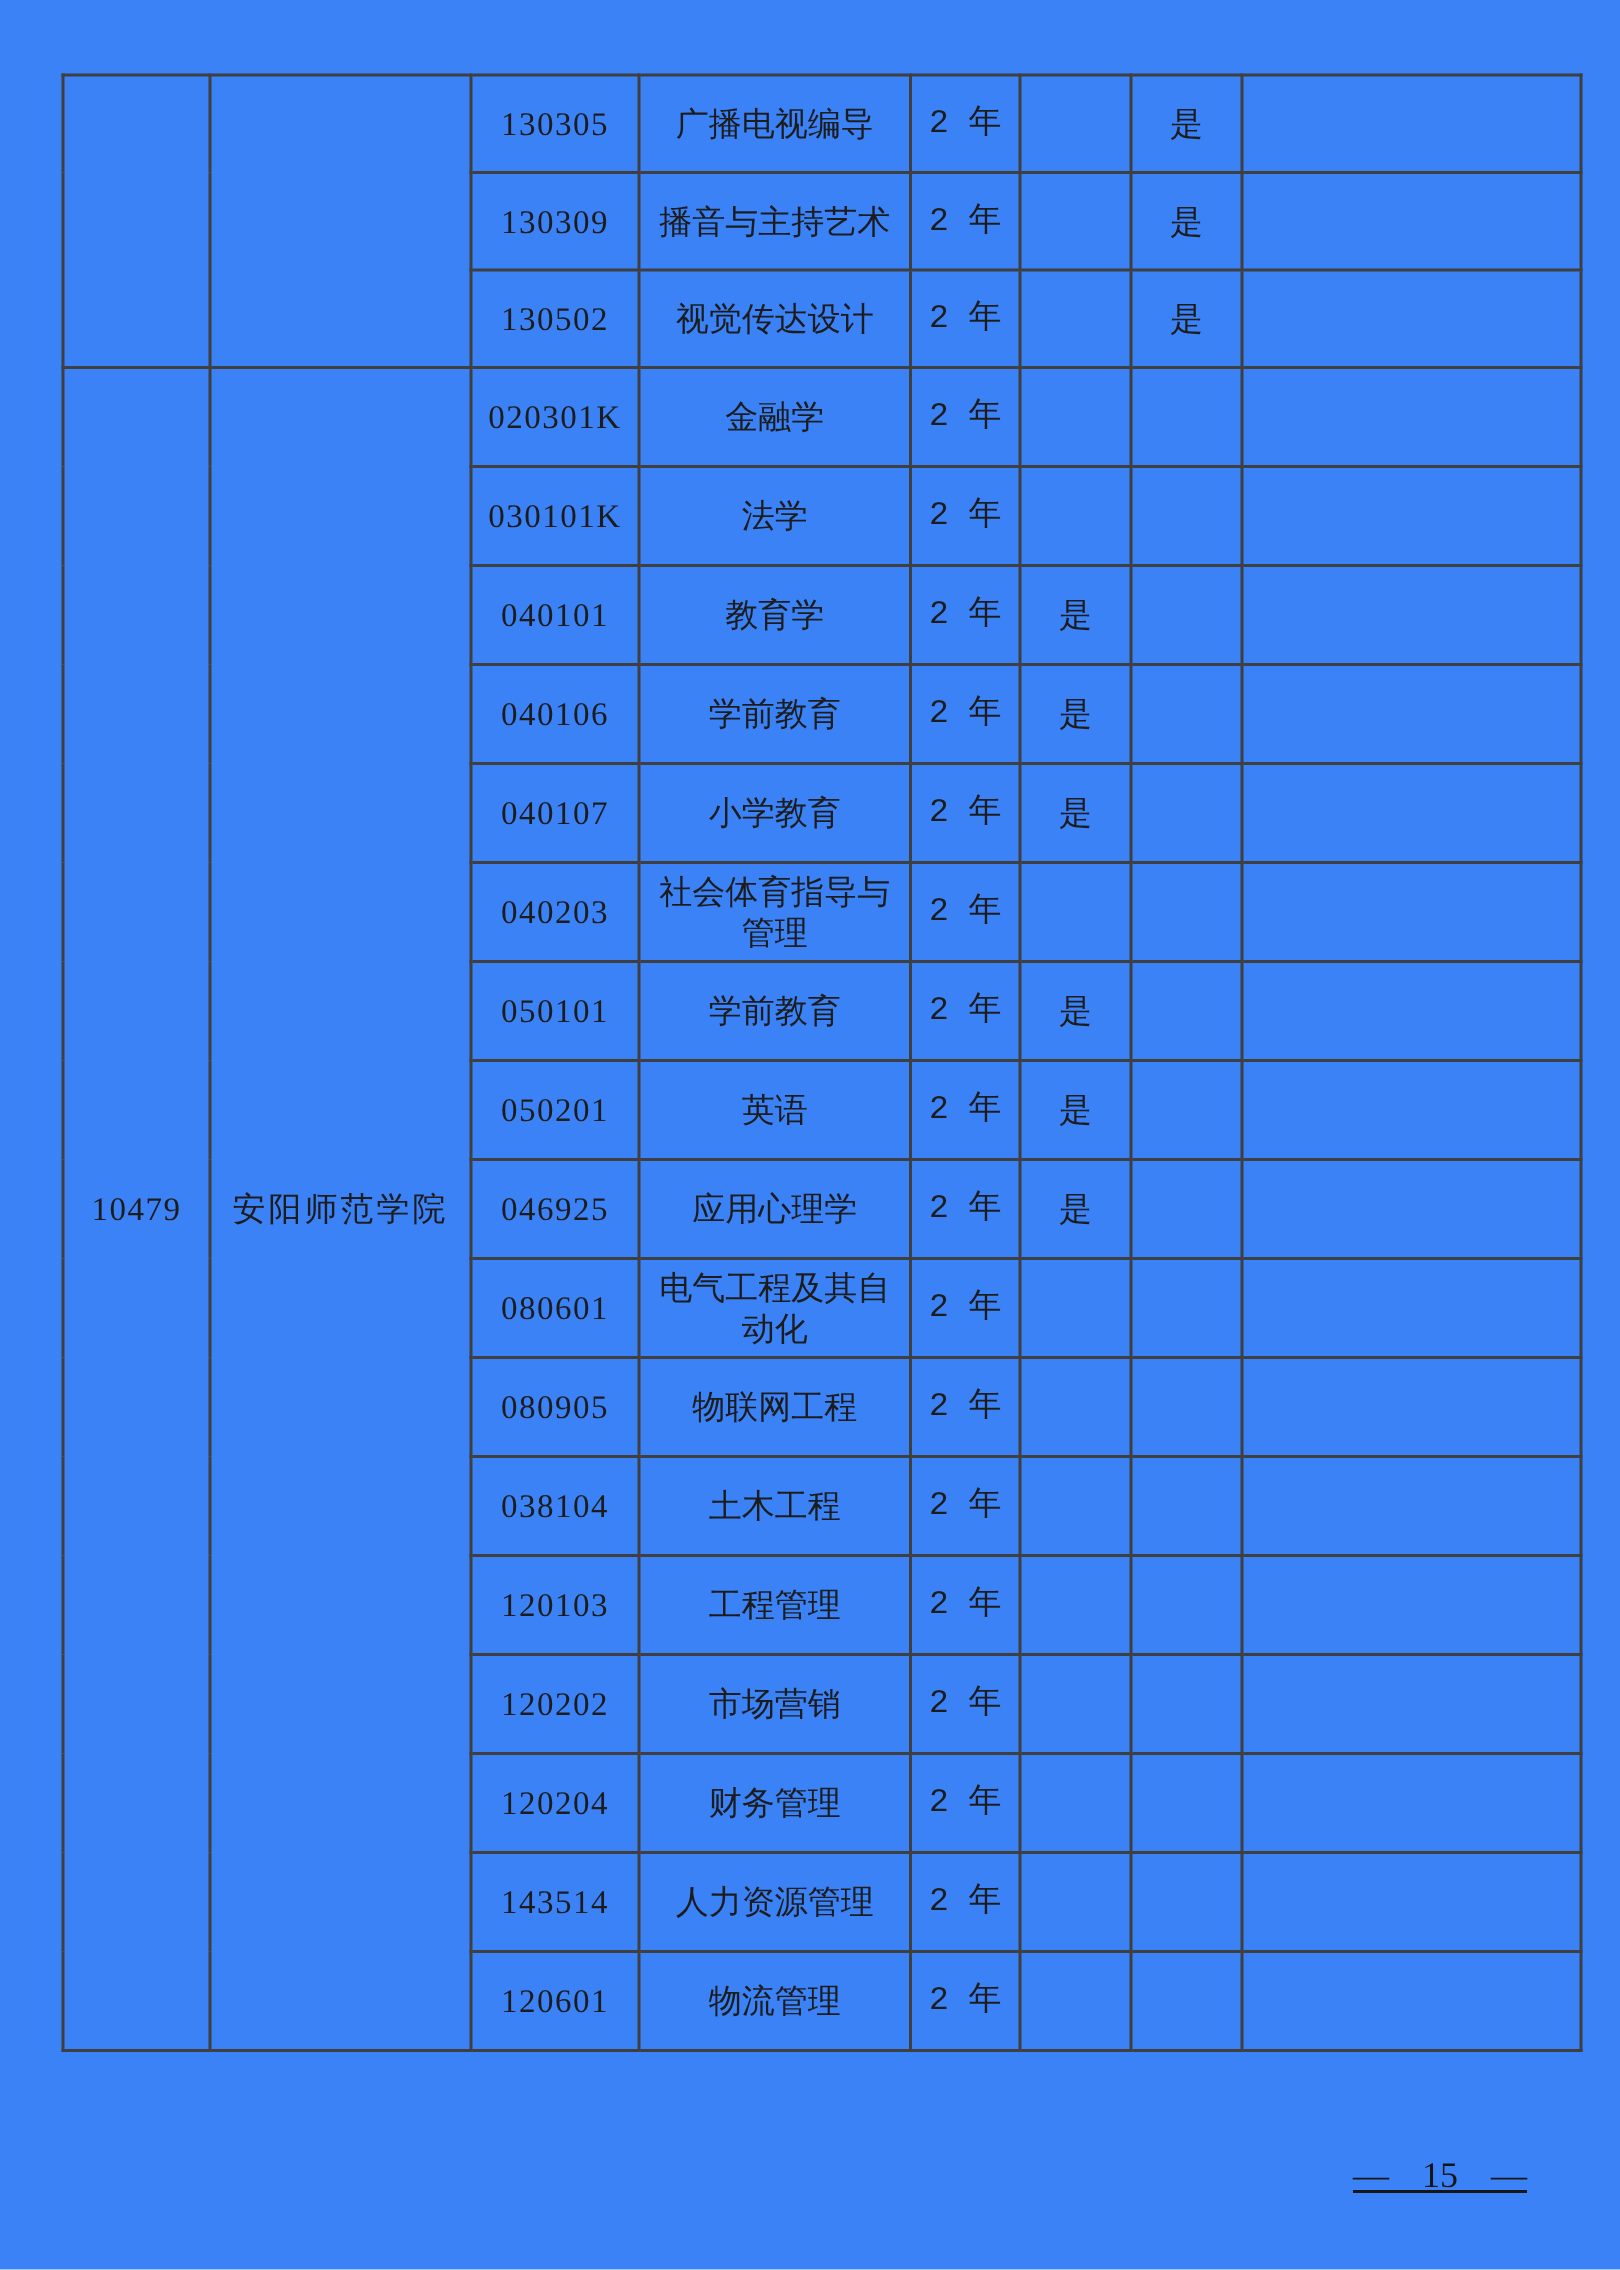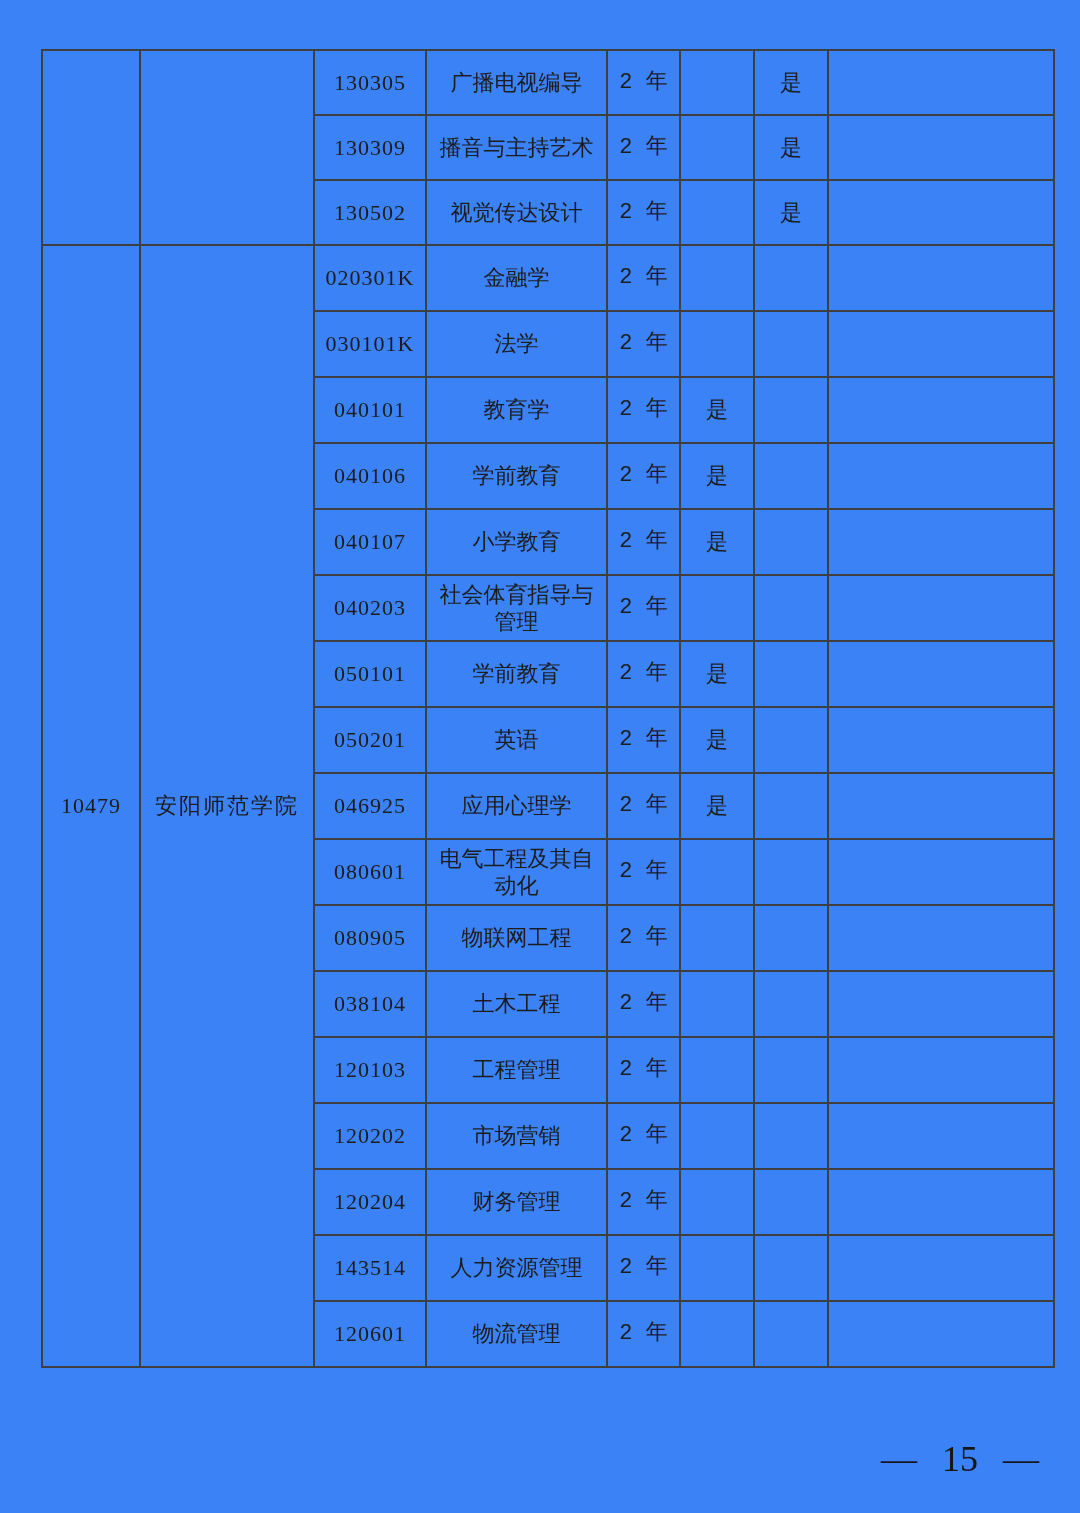--- a/index.html
+++ b/index.html
@@ -51,24 +51,25 @@
     font-size: 22px;
     letter-spacing: 1px;
   }
   td.duration-cell { white-space: nowrap; font-family: Liberation Mono, monospace; }
   .page-number {
     position: absolute;
     left: 880px;
     top: 1438px;
     width: 160px;
     text-align: center;
-    font-size: 36px;
+    font-size: 24px;
     word-spacing: 16px;
     color: #161616;
     white-space: nowrap;
+    text-decoration: underline;
   }
 </style>
 </head>
 <body>
 
 <div class="page">
 
   <table class="programs">
     <colgroup>
       <col style="width:98px">

